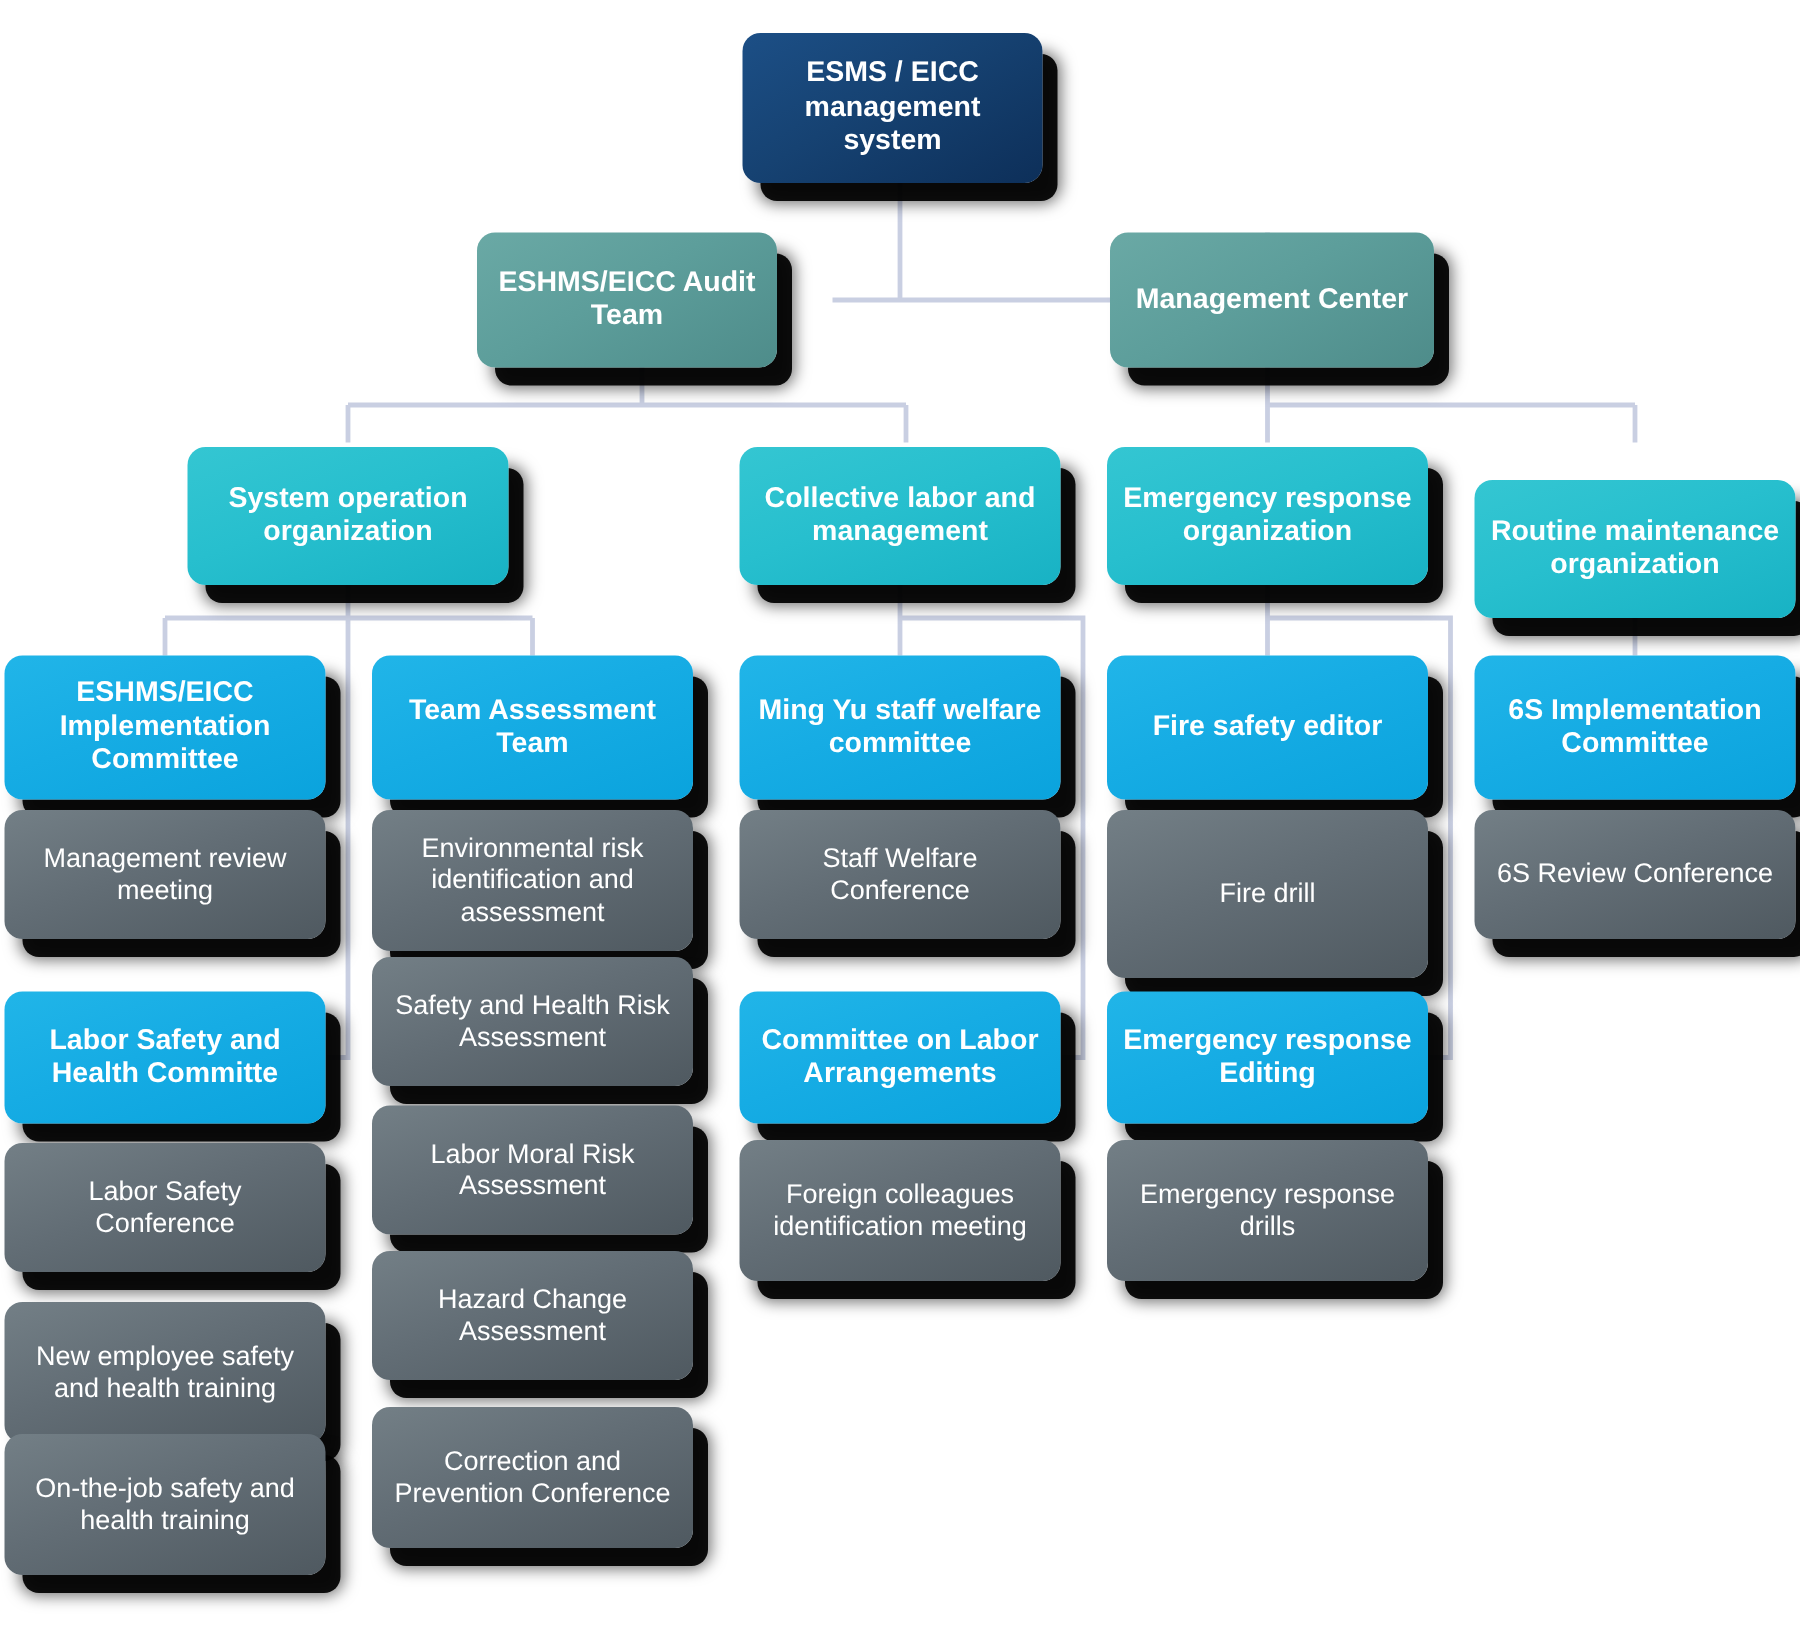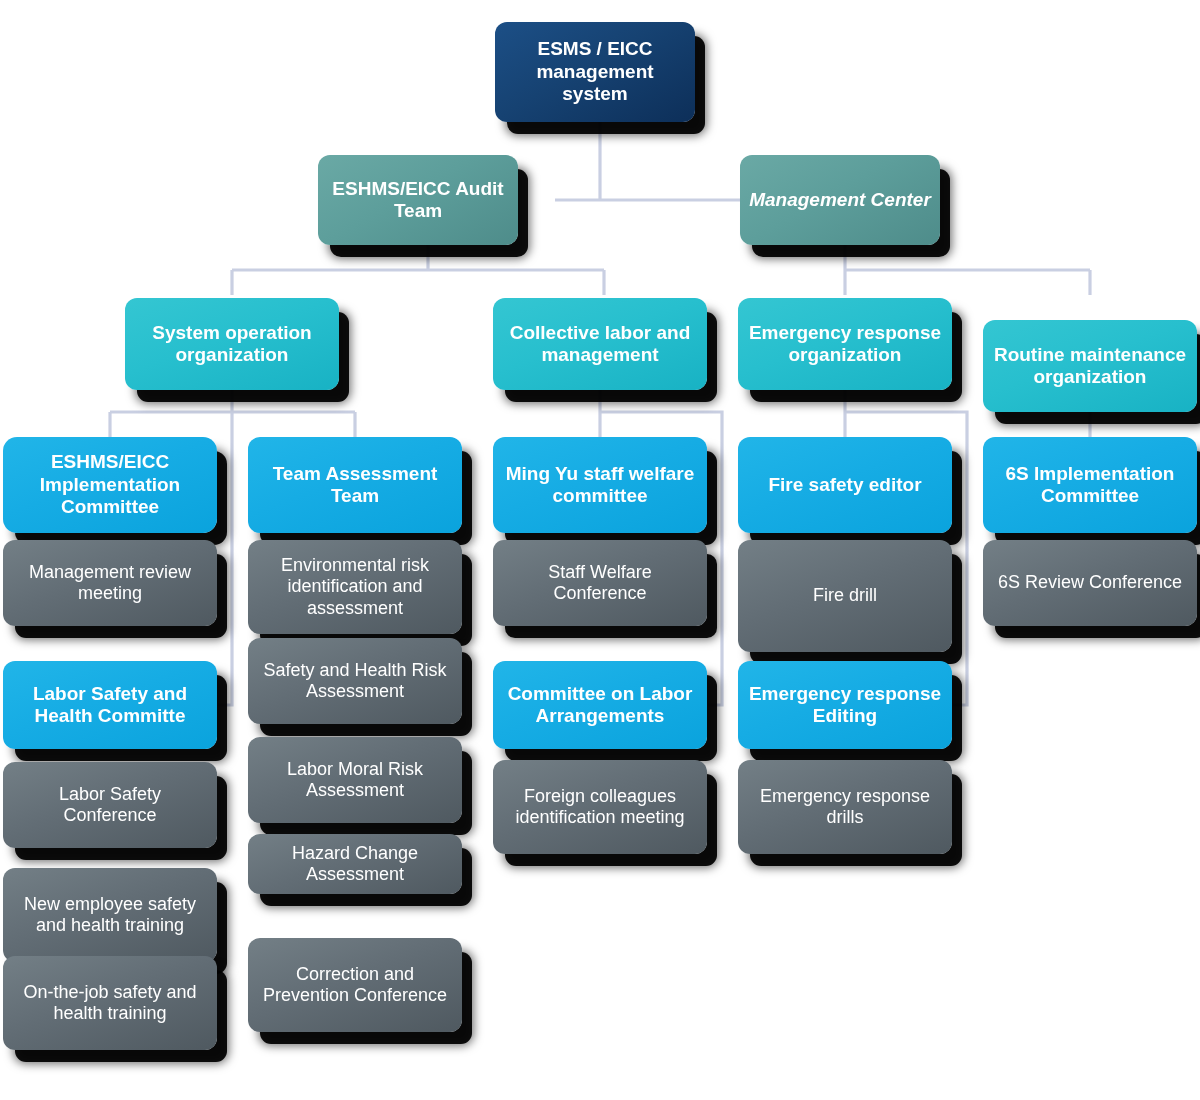--- a/index.html
+++ b/index.html
@@ -119,41 +119,41 @@
   </svg>
 
   <div class="node lvl-root" style="left:495px; top:22px; width:200px; height:100px;">
     <span>ESMS / EICC management system</span>
   </div>
 
   <div class="node lvl-two" style="left:318px; top:155px; width:200px; height:90px;">
     <span>ESHMS/EICC Audit Team</span>
   </div>
 
-  <div class="node lvl-two" style="left:740px; top:155px; width:200px; height:90px;font-style:italic;">
+  <div class="node lvl-two" style="left:740px; top:155px; width:216px; height:90px;">
     <span>Management Center</span>
   </div>
 
   <div class="node lvl-three" style="left:125px; top:298px; width:214px; height:92px;">
     <span>System operation organization</span>
   </div>
 
   <div class="node lvl-three" style="left:493px; top:298px; width:214px; height:92px;">
     <span>Collective labor and management</span>
   </div>
 
   <div class="node lvl-three" style="left:738px; top:298px; width:214px; height:92px;">
     <span>Emergency response organization</span>
   </div>
 
   <div class="node lvl-three" style="left:983px; top:298px; width:214px; height:92px;margin-top:22px;">
     <span>Routine maintenance organization</span>
   </div>
 
-  <div class="node lvl-four" style="left:3px; top:437px; width:214px; height:96px;border-radius:14px;">
+  <div class="node lvl-four" style="left:3px; top:437px; width:214px; height:96px;">
     <span>ESHMS/EICC Implementation Committee</span>
   </div>
 
   <div class="node lvl-leaf" style="left:3px; top:540px; width:214px; height:86px;">
     <span>Management review meeting</span>
   </div>
 
   <div class="node lvl-four" style="left:3px; top:661px; width:214px; height:88px;">
     <span>Labor Safety and Health Committe</span>
   </div>
@@ -179,33 +179,33 @@
   </div>
 
   <div class="node lvl-leaf" style="left:248px; top:638px; width:214px; height:86px;">
     <span>Safety and Health Risk Assessment</span>
   </div>
 
   <div class="node lvl-leaf" style="left:248px; top:737px; width:214px; height:86px;">
     <span>Labor Moral Risk Assessment</span>
   </div>
 
-  <div class="node lvl-leaf" style="left:248px; top:834px; width:214px; height:60px;text-align:center;">
+  <div class="node lvl-leaf" style="left:248px; top:834px; width:214px; height:86px;text-align:center;">
     <span>Hazard Change Assessment</span>
   </div>
 
   <div class="node lvl-leaf" style="left:248px; top:928px; width:214px; height:94px;margin-top:10px;">
     <span>Correction and Prevention Conference</span>
   </div>
 
   <div class="node lvl-four" style="left:493px; top:437px; width:214px; height:96px;">
     <span>Ming Yu staff welfare committee</span>
   </div>
 
-  <div class="node lvl-leaf" style="left:493px; top:540px; width:214px; height:86px;border-radius:11px;">
+  <div class="node lvl-leaf" style="left:493px; top:540px; width:214px; height:86px;">
     <span>Staff Welfare Conference</span>
   </div>
 
   <div class="node lvl-four" style="left:493px; top:661px; width:214px; height:88px;">
     <span>Committee on Labor Arrangements</span>
   </div>
 
   <div class="node lvl-leaf" style="left:493px; top:760px; width:214px; height:94px;">
     <span>Foreign colleagues identification meeting</span>
   </div>

